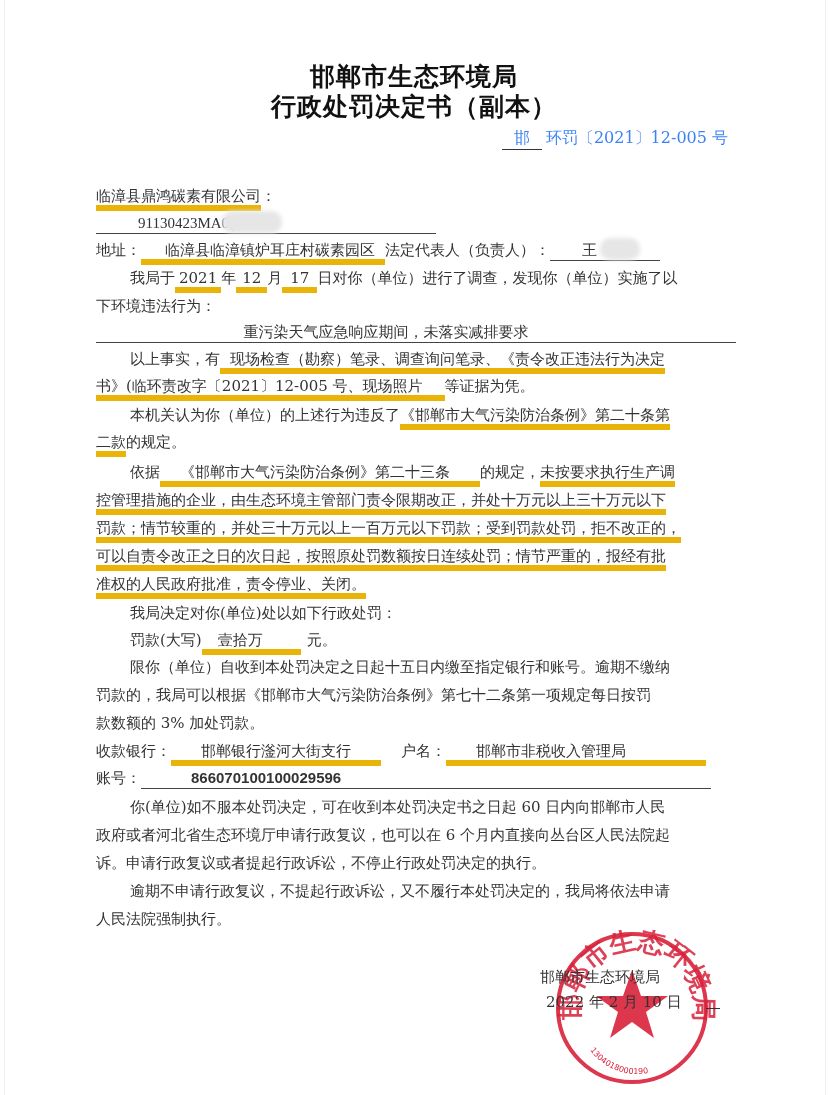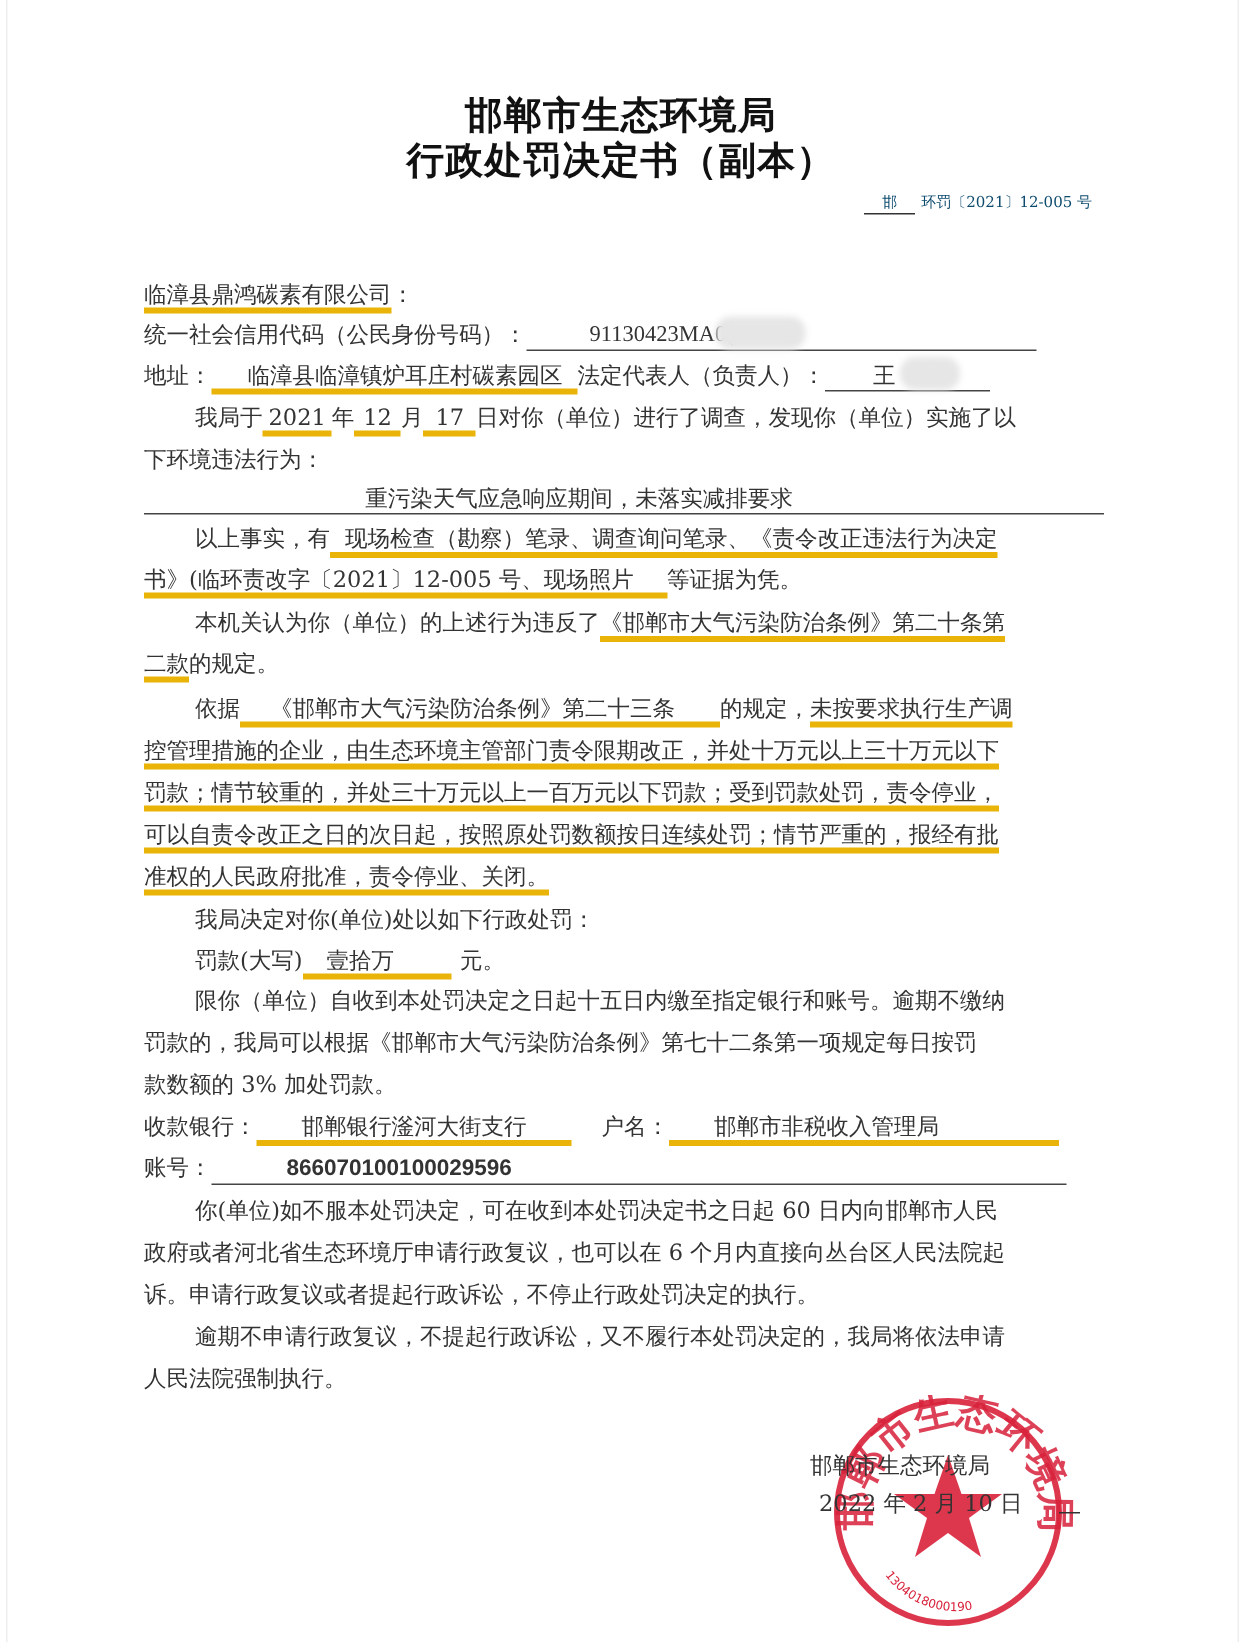--- a/index.html
+++ b/index.html
@@ -4,24 +4,24 @@
 <style>
   html, body { margin: 0; padding: 0; background: #ffffff; }
   body { width: 828px; height: 1095px; position: relative; overflow: hidden;
          font-family: "DejaVu Serif", "Liberation Serif", serif; color: #333; }
   .page { position: absolute; left: 4px; top: 0; width: 820px; height: 1095px; background: #fff;
           border-left: 1px solid #eee; border-right: 1px solid #eee; }
   .title { position: absolute; left: 0; width: 828px; text-align: center; font-weight: bold;
            font-family: "DejaVu Sans", "Liberation Sans", sans-serif; color: #111; }
   .t1 { top: 60px; font-size: 25px; letter-spacing: 1px; }
   .t2 { top: 90px; font-size: 25px; letter-spacing: 1px; }
-  .docno { position: absolute; top: 128px; right: 100px; font-size: 10px; color: #0c4a6e; }
+  .docno { position: absolute; top: 128px; right: 100px; font-size: 16px; color: #3b82f6; }
   .docno .u { display: inline-block; border-bottom: 1px solid #333; padding: 0 12px 0 12px; }
   .line { position: absolute; left: 96px; width: 640px; font-size: 15px; line-height: 20px; white-space: nowrap; }
-  .u { border-bottom: 4px solid #eab308; }
+  .u { border-bottom: 6px solid #eab308; }
   .blank { display: inline-block; border-bottom: 1px solid #444; }
   .ind { padding-left: 34px; }
   .blur { display: inline-block; width: 60px; height: 22px; background: #e6e6e6; border-radius: 10px; vertical-align: middle; filter: blur(2px); }
   .seal { position: absolute; left: 540px; top: 930px; width: 180px; height: 160px; }
   .sig { position: absolute; font-size: 15px; color: #333; }
 </style>
 </head>
 <body>
 
 <div class="page"></div>
@@ -29,21 +29,21 @@
 <div class="title t1">邯郸市生态环境局</div>
 <div class="title t2">行政处罚决定书（副本）</div>
 <div class="docno">
   <span class="u">邯</span><span style="margin-left:4px">环罚〔2021〕12-005 号</span>
 </div>
 
 <div class="line" style="top:186px">
   <span class="u">临漳县鼎鸿碳素有限公司</span><span>：</span>
 </div>
 <div class="line" style="top:213px">
-  <span>统一社会信用代码（公民身份号码）：</span><span class="blank" style="width:340px;position:relative"><span style="position:absolute;left:42px;font-family:'Liberation Serif',serif">91130423MA0(</span><span class="blur" style="position:absolute;left:126px;top:-2px"></span>&nbsp;</span>
+  <span class="blank" style="width:340px;position:relative"><span style="position:absolute;left:42px;font-family:'Liberation Serif',serif">91130423MA0(</span><span class="blur" style="position:absolute;left:126px;top:-2px"></span>&nbsp;</span>
 </div>
 <div class="line" style="top:240px">
   <span>地址：</span><span class="u" style="padding:0 10px 0 24px">临漳县临漳镇炉耳庄村碳素园区</span><span>法定代表人（负责人）：</span><span class="blank" style="width:110px;position:relative"><span style="position:absolute;left:32px">王</span><span class="blur" style="position:absolute;left:50px;top:-2px;width:40px"></span>&nbsp;</span>
 </div>
 <div class="line ind" style="top:268px">
   <span>我局于</span><span class="u" style="padding:0 4px">2021</span><span>年</span><span class="u" style="padding:0 6px">12</span><span>月</span><span class="u" style="padding:0 8px">17</span><span>日对你（单位）进行了调查，发现你（单位）实施了以</span>
 </div>
 <div class="line" style="top:296px">下环境违法行为：</div>
 <div class="line" style="top:322px;border-bottom:1px solid #444;text-align:center;padding-right:60px;box-sizing:border-box">重污染天气应急响应期间，未落实减排要求</div>
 
@@ -58,21 +58,21 @@
   <span>本机关认为你（单位）的上述行为违反了</span><span class="u">《邯郸市大气污染防治条例》第二十条第</span>
 </div>
 <div class="line" style="top:432px">
   <span class="u">二款</span><span>的规定。</span>
 </div>
 
 <div class="line ind" style="top:462px">
   <span>依据</span><span class="u" style="padding:0 30px 0 20px">《邯郸市大气污染防治条例》第二十三条</span><span>的规定，</span><span class="u">未按要求执行生产调</span>
 </div>
 <div class="line" style="top:490px"><span class="u">控管理措施的企业，由生态环境主管部门责令限期改正，并处十万元以上三十万元以下</span></div>
-<div class="line" style="top:518px"><span class="u">罚款；情节较重的，并处三十万元以上一百万元以下罚款；受到罚款处罚，责令停业，</span></div>
+<div class="line" style="top:518px"><span class="u">罚款；情节较重的，并处三十万元以上一百万元以下罚款；受到罚款处罚，拒不改正的，</span></div>
 <div class="line" style="top:546px"><span class="u">可以自责令改正之日的次日起，按照原处罚数额按日连续处罚；情节严重的，报经有批</span></div>
 <div class="line" style="top:574px"><span class="u">准权的人民政府批准，责令停业、关闭。</span></div>
 
 <div class="line ind" style="top:603px">我局决定对你(单位)处以如下行政处罚：</div>
 <div class="line ind" style="top:630px">
   <span>罚款(大写)</span><span class="u" style="padding:0 38px 0 16px">壹拾万</span><span style="margin-left:6px">元。</span>
 </div>
 <div class="line ind" style="top:657px">限你（单位）自收到本处罚决定之日起十五日内缴至指定银行和账号。逾期不缴纳</div>
 <div class="line" style="top:685px">罚款的，我局可以根据《邯郸市大气污染防治条例》第七十二条第一项规定每日按罚</div>
 <div class="line" style="top:713px">款数额的 3% 加处罚款。</div>

